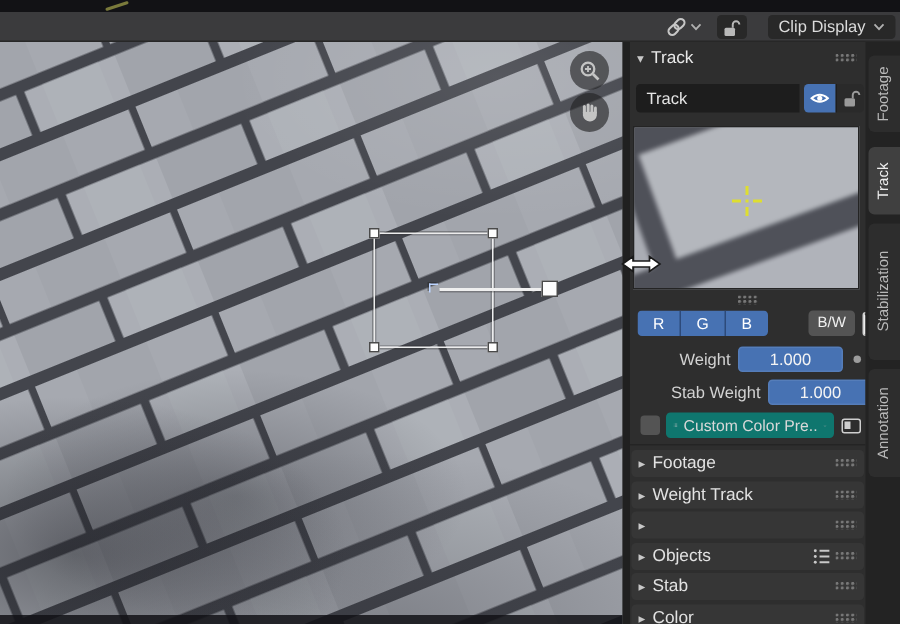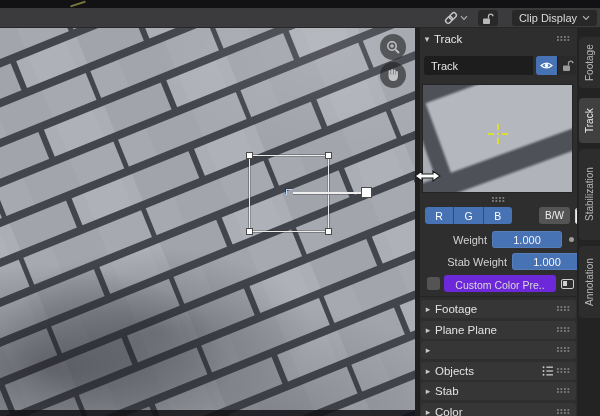--- a/index.html
+++ b/index.html
@@ -83,22 +83,22 @@
             background:linear-gradient(to top right,#ededed 48%,#232323 52%);box-sizing:border-box;}
   .num-row{position:absolute;left:0;width:157px;height:17px;display:flex;align-items:center;}
   .row-weight{top:203px;} .row-stab{top:225px;padding-left:20px;}
   .num-label{width:67px;text-align:right;font-size:11px;color:#d2d2d2;}
   .slider{margin-left:5px;width:70px;height:17px;background:#4772b3;border-radius:3px;color:#f4f4f4;
           font-size:11px;display:flex;align-items:center;justify-content:center;
           box-shadow:inset 0 0 0 1px rgba(255,255,255,.08);}
   .kdot{margin-left:7px;width:5px;height:5px;border-radius:50%;background:#9c9c9c;}
   .preset-row{position:absolute;left:0;top:247px;width:157px;height:17px;display:flex;align-items:center;}
   .checkbox{margin-left:7px;width:13px;height:13px;background:#545454;border-radius:2.5px;}
-  .preset-dd{margin-left:4px;width:112px;height:17px;background:#6d28d9;border-radius:3px;display:flex;
-             align-items:center;gap:4px;padding:0 5px;box-sizing:border-box;flex-direction:column;}
+  .preset-dd{margin-left:4px;width:112px;height:17px;background:#0f766e;border-radius:3px;display:flex;
+             align-items:center;gap:4px;padding:0 5px;box-sizing:border-box;}
   .preset-dd span{font-size:10.5px;color:#d8d8d8;white-space:nowrap;}
   .dd-chev{margin-left:auto;}
   .card-btn{margin-left:3px;width:17px;height:17px;display:flex;align-items:center;justify-content:center;}
   .card-icon{width:13px;height:10px;border:1.5px solid #cfcfcf;border-radius:2px;position:relative;box-sizing:border-box;}
   .card-icon::before{content:"";position:absolute;left:1px;top:1px;width:4px;height:5px;background:#cfcfcf;}
   .sep{position:absolute;left:0;top:268px;width:157px;height:1px;background:#242424;}
   .cpanels{position:absolute;left:1px;top:272px;width:155px;display:flex;flex-direction:column;gap:2.5px;}
   .cpanel{height:18px;background:#363636;border-radius:3px;display:flex;align-items:center;position:relative;}
   .cpanel .panel-title{font-size:11.5px;color:#e2e2e2;}
   .cpanel .grip{position:absolute;right:5px;top:6px;}
@@ -304,21 +304,21 @@
     <div class="sep"></div>
 
     <div class="cpanels">
       <div class="cpanel">
         <span class="tri">▸</span>
         <span class="panel-title">Footage</span>
         <div class="grip"></div>
       </div>
       <div class="cpanel">
         <span class="tri">▸</span>
-        <span class="panel-title">Plane Plane</span>
+        <span class="panel-title">Weight Track</span>
         <div class="grip"></div>
       </div>
       <div class="cpanel">
         <span class="tri">▸</span>
         <div class="grip"></div>
       </div>
       <div class="cpanel">
         <span class="tri">▸</span>
         <span class="panel-title">Objects</span>
         <svg class="plist" width="12" height="12" viewBox="0 0 11 11">

